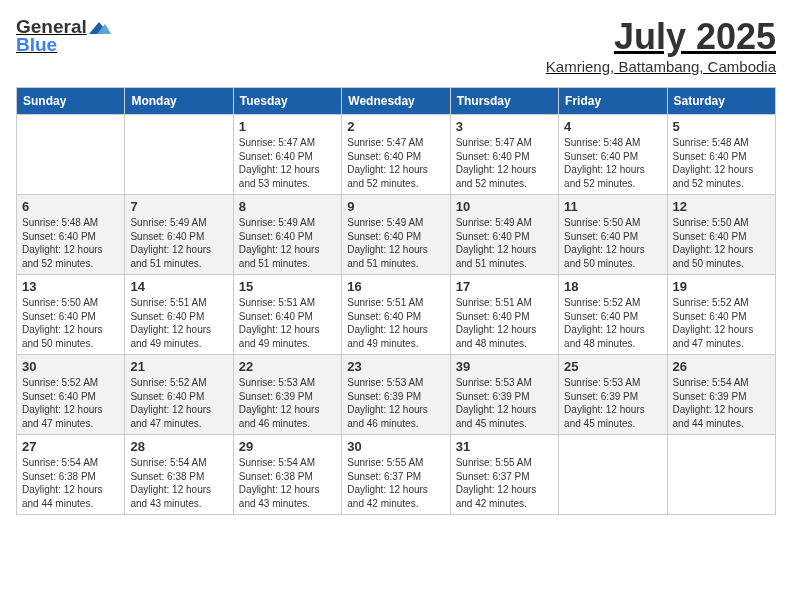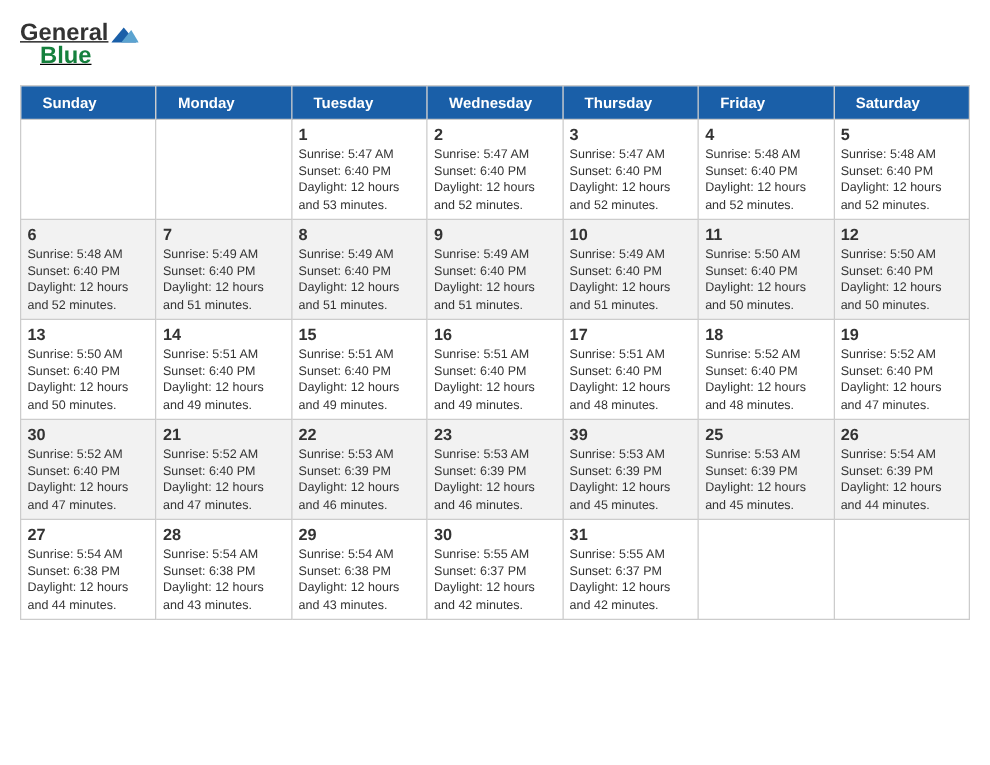--- a/index.html
+++ b/index.html
@@ -40,21 +40,21 @@
     }
     .calendar-table {
       width: 100%;
       border-collapse: collapse;
       font-size: 10.5px;
     }
     .calendar-table th {
       background-color: #1a5fa8;
       color: #fff;
       text-align: left;
-      padding: 6px 17px;
+      padding: 6px 6px;
       font-size: 12px;
       font-weight: bold;
       border: 1px solid #ccc;
     }
     .calendar-table td {
       vertical-align: top;
       border: 1px solid #ccc;
       padding: 4px 5px;
       width: 108px;
       min-height: 80px;
@@ -87,21 +87,25 @@
 
 <div class="header-area">
   <div class="logo">
     <div class="logo-row">
       <span style="font-size:19px;font-weight:bold;color:#333;">General</span>
       <svg width="22" height="16" viewBox="0 0 22 16" style="margin-left:2px;margin-top:2px;">
         <polygon points="0,14 10,2 20,14" fill="#1a5fa8"></polygon>
         <polygon points="8,14 16,4 22,14" fill="#5ba3d0"></polygon>
       </svg>
     </div>
-    <span style="font-size:19px;font-weight:bold;color:#15803d;margin-top:-4px;margin-left:16px;">Blue</span>
+    <span style="font-size:19px;font-weight:bold;color:#3b82f6;margin-top:-4px;">Blue</span>
+  </div>
+  <div class="title-area">
+    <div class="calendar-title">July 2025</div>
+    <div class="calendar-subtitle">Kamrieng, Battambang, Cambodia</div>
   </div>
 </div>
 
 <table class="calendar-table">
   <thead>
     <tr>
     <th>Sunday</th>
         <th>Monday</th>
         <th>Tuesday</th>
         <th>Wednesday</th>

